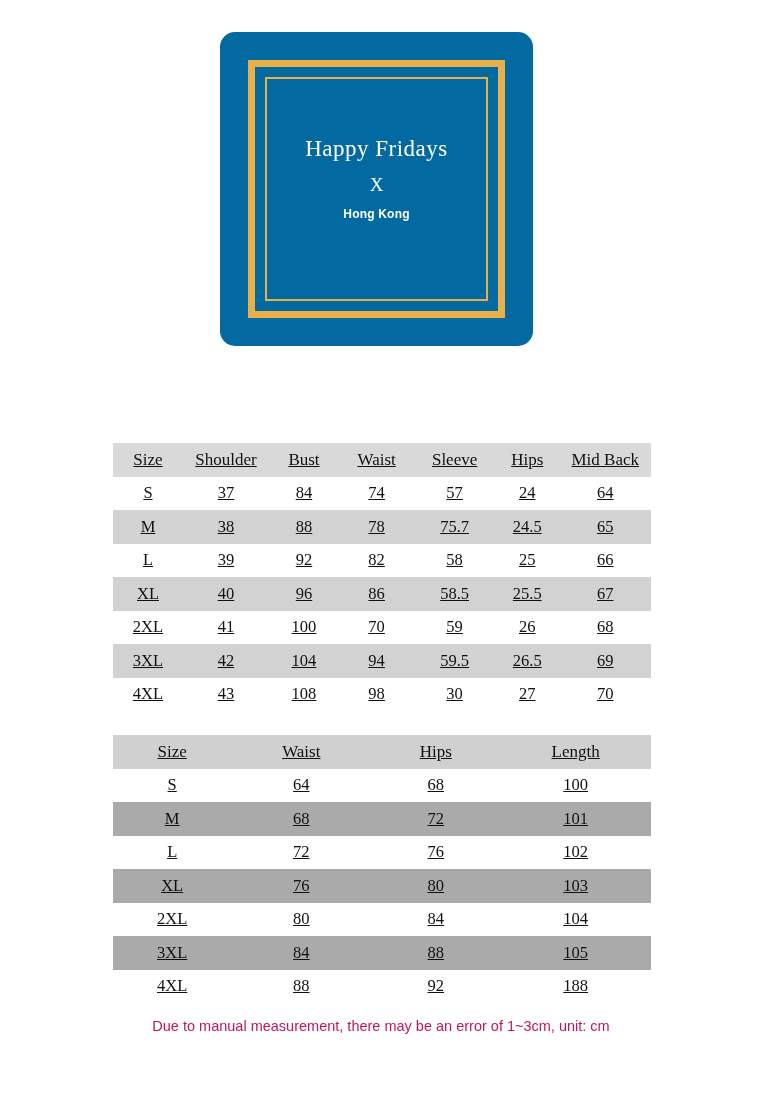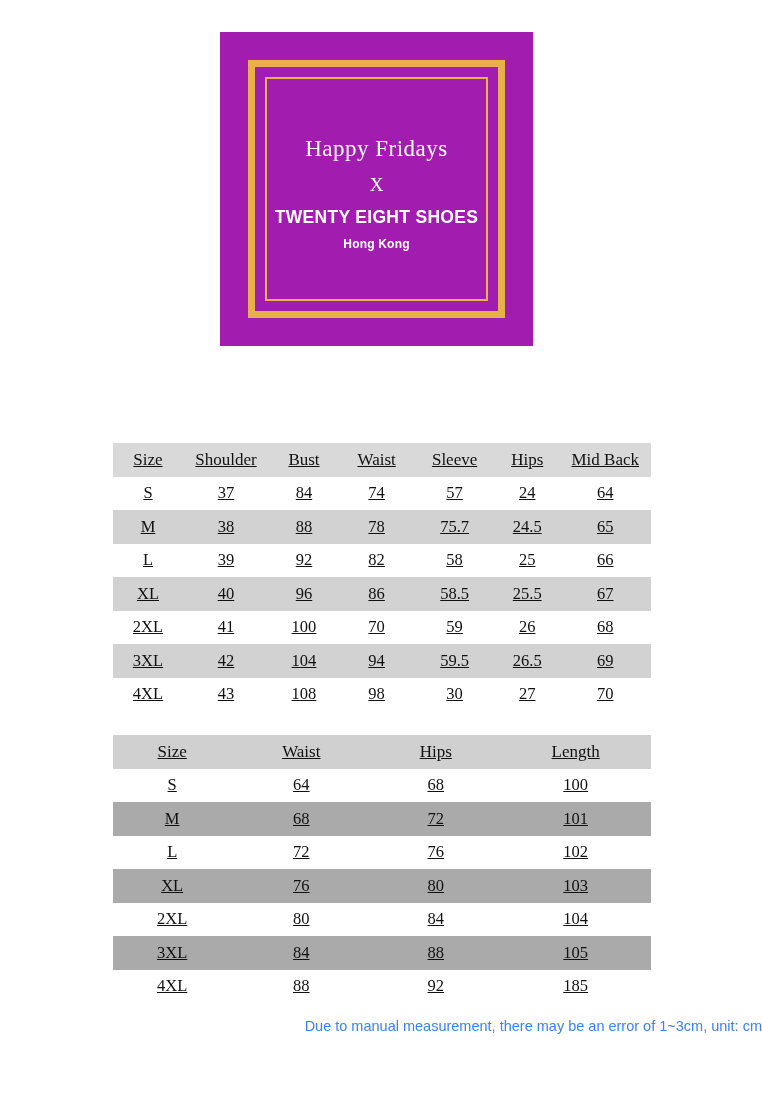--- a/index.html
+++ b/index.html
@@ -23,21 +23,22 @@
     background: #ffffff;
   }
 
   
   .logo-wrap {
     position: absolute;
     left: 220px;
     top: 32px;
     width: 313px;
     height: 314px;
-    background: #a21caf;
+    background: #0369a1;
+    border-radius: 15px;
   }
   .logo-frame-outer {
     position: absolute;
     left: 28px;
     top: 28px;
     right: 28px;
     bottom: 28px;
     border: 7px solid #e8b04b;
   }
   .logo-frame-inner {
@@ -146,39 +147,38 @@
   }
   #size-table-2 .row-head { background: #d0d0d0; }
   #size-table-2 .row-alt { background: #aaaaaa; }
   #size-table-2 .row-plain { background: #ffffff; }
 
   .note {
     position: absolute;
     left: 0;
     right: 0;
     top: 1018px;
-    text-align: right;
+    text-align: center;
     font-family: "Liberation Sans", sans-serif;
     font-size: 14.5px;
-    color: #3b82f6;
+    color: #be185d;
   }
 </style>
 </head>
 <body>
 
 <div class="page">
 
   <div class="logo-wrap">
     <div class="logo-frame-outer">
       <div class="logo-frame-inner"></div>
     </div>
     <div class="logo-text">
       <div class="logo-line1">Happy Fridays</div>
       <div class="logo-line2">X</div>
-      <div class="logo-line3">TWENTY EIGHT SHOES</div>
       <div class="logo-line4">Hong Kong</div>
     </div>
   </div>
 
 
   <div class="table-block" id="table1-block">
     <table id="size-table-1">
       <thead>
         <tr class="row-head">
           <th style="width:13%">Size</th>
@@ -302,21 +302,21 @@
         <tr class="row-alt">
           <td>3XL</td>
           <td>84</td>
           <td>88</td>
           <td>105</td>
         </tr>
         <tr class="row-plain">
           <td>4XL</td>
           <td>88</td>
           <td>92</td>
-          <td>185</td>
+          <td>188</td>
         </tr>
       </tbody>
     </table>
   </div>
 
   <div class="note">Due to manual measurement, there may be an error of 1~3cm, unit: cm</div>
 
 </div>
 
 </body></html>

